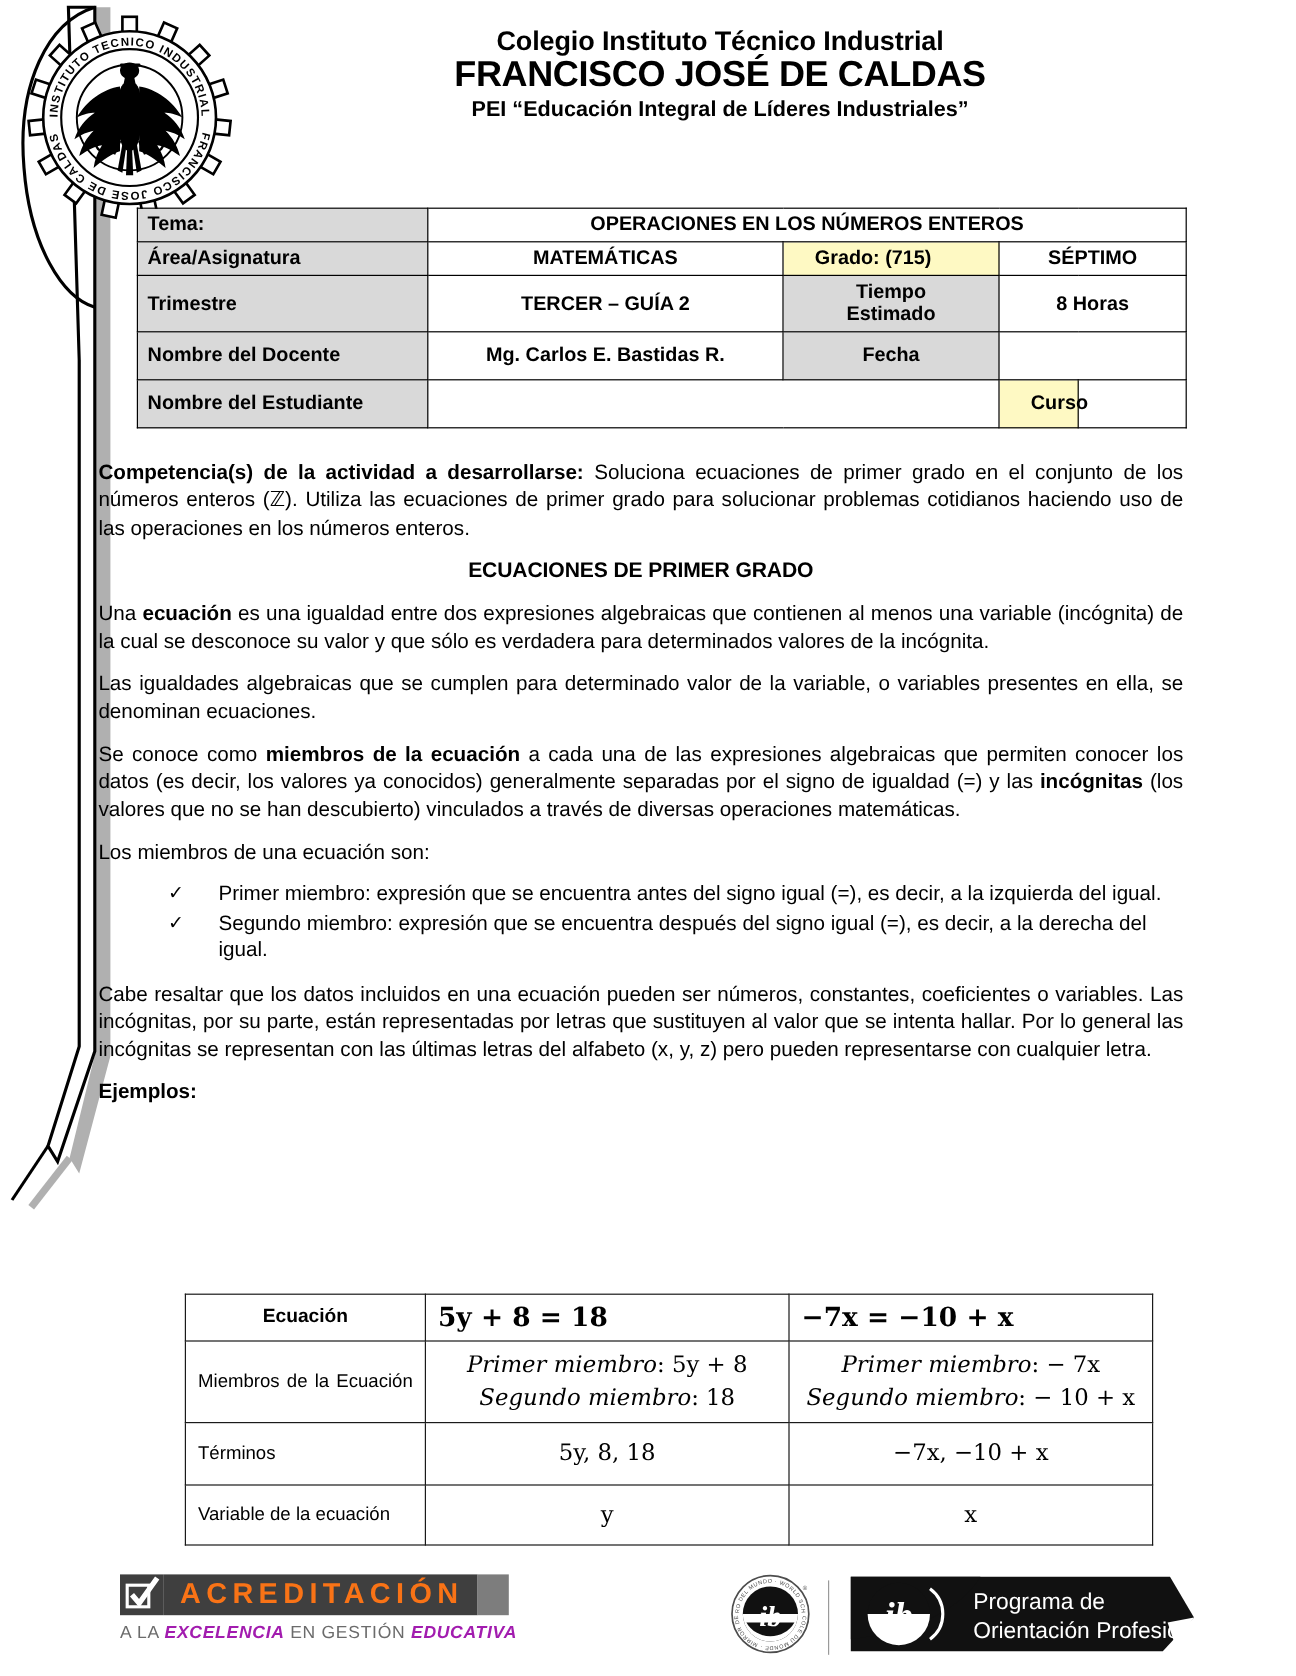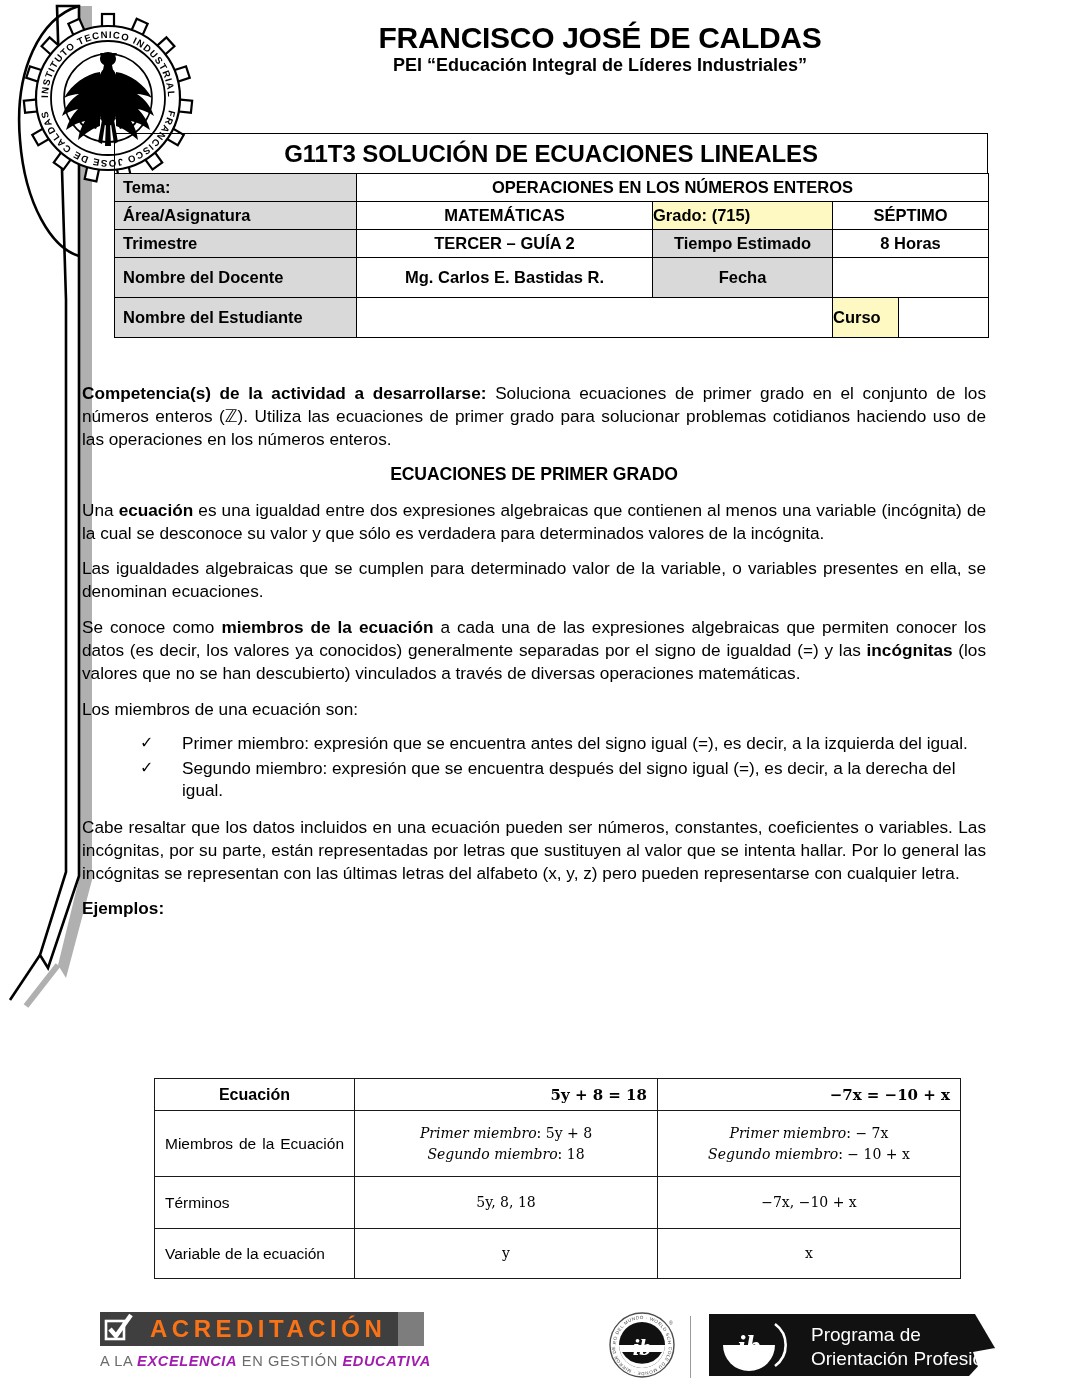--- a/index.html
+++ b/index.html
@@ -97,21 +97,21 @@
     left: 114px;
     top: 173px;
     width: 874px;
     border-collapse: collapse;
     table-layout: fixed;
   }
   .hdr-table td {
     border: 1.4px solid #000;
     font-size: 16.5px;
     font-weight: bold;
-    padding: 4px 0;
+    padding: 4px 26px;
     height: 26px;
     vertical-align: middle;
     box-sizing: border-box;
   }
   .hdr-table td.lbl {
     background: #d9d9d9;
     text-align: left;
     padding-left: 8px;
   }
   .hdr-table td.ctr {
@@ -200,39 +200,39 @@
     font-size: 15.5px;
     vertical-align: middle;
     box-sizing: border-box;
   }
   .ex-table td.head-left {
     text-align: center;
     font-weight: bold;
     font-size: 16px;
   }
   .ex-table td.head-eq {
-    text-align: right;
-    font-weight: bold;
-    font-size: 15px;
+    text-align: left;
+    font-weight: bold;
+    font-size: 22px;
     font-family: "DejaVu Serif", serif;
     margin-top: 36px;
   }
   .ex-table td.rowlabel {
     text-align: left;
     font-size: 15.5px;
   }
   .ex-table td.rowlabel-just {
     text-align: justify;
     text-align-last: justify;
     font-size: 15.5px;
   }
   .ex-table td.math {
     text-align: center;
     font-family: "DejaVu Serif", serif;
-    font-size: 14px;
+    font-size: 19px;
     line-height: 1.45;
   }
   .ex-table td.math i { font-style: italic; }
   .ex-table tr.r-head td { height: 32px; }
   .ex-table tr.r-miembros td { height: 66px; }
   .ex-table tr.r-terminos td { height: 52px; }
   .ex-table tr.r-variable td { height: 50px; }
   .mi-label { font-style: italic; }
 
   
@@ -383,27 +383,25 @@
         <path d="M80 108 l-5 12 l3 1 l5 -11 z"></path>
         <path d="M100 108 l5 12 l-3 1 l-5 -11 z"></path>
 
         <circle cx="68" cy="112" r="6" fill="none" stroke="#000000" stroke-width="2"></circle>
         <circle cx="112" cy="112" r="6" fill="none" stroke="#000000" stroke-width="2"></circle>
       </g>
     </svg>
   </div>
 
   <div class="inst-header">
+    <div class="inst-line1">Colegio Instituto Técnico Industrial</div>
     <div class="inst-line2">FRANCISCO JOSÉ DE CALDAS</div>
     <div class="inst-line3">PEI “Educación Integral de Líderes Industriales”</div>
   </div>
 
-  <div class="guide-title-box">
-    <span class="guide-title">G11T3 SOLUCIÓN DE ECUACIONES LINEALES</span>
-  </div>
 
   <table class="hdr-table">
     <colgroup>
       <col style="width:242px">
       <col style="width:296px">
       <col style="width:180px">
       <col style="width:66px">
       <col style="width:90px">
     </colgroup>
     <tbody>

